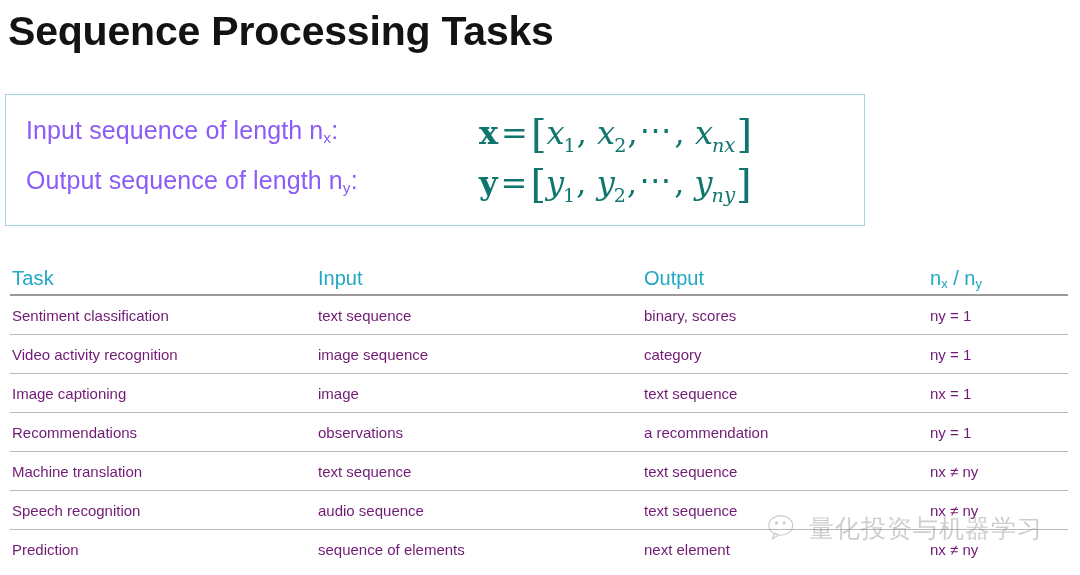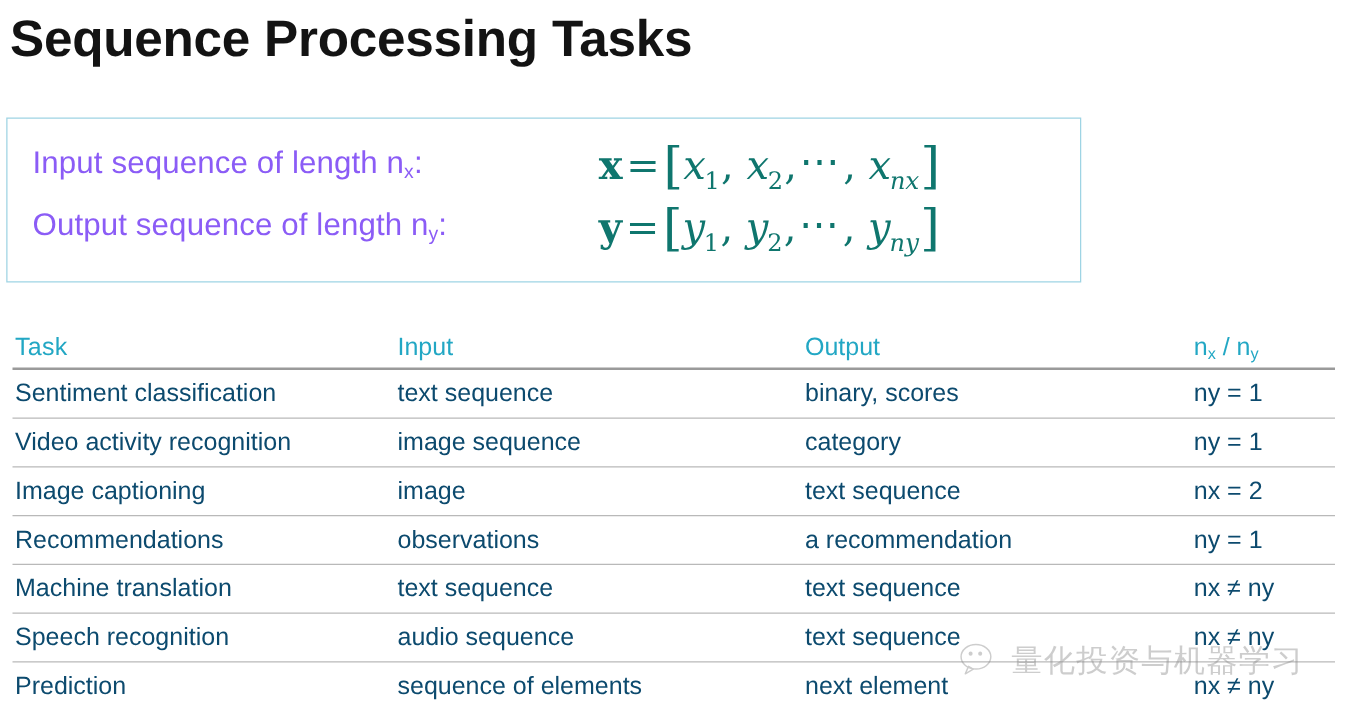--- a/index.html
+++ b/index.html
@@ -143,30 +143,30 @@
   }
   .t-head .c-task { letter-spacing: 0.2px; }
   .t-head sub {
     font-size: 0.65em;
     vertical-align: baseline;
     position: relative;
     top: 0.3em;
   }
   .t-body-row {
     border-bottom: 1.3px solid #b9b9b9;
-    font-size: 20px;
-    color: #0c4a6e;
+    font-size: 15px;
+    color: #701a75;
     text-align: center;
   }
   .t-body-row:last-child { border-bottom: none; }
 
   .c-task   { position: absolute; left: 2px;   white-space: nowrap; }
   .c-input  { position: absolute; left: 308px; white-space: nowrap; }
   .c-output { position: absolute; left: 618px; white-space: nowrap; margin-left: 16px; }
-  .c-n      { position: absolute; left: 945px; white-space: nowrap; }
+  .c-n      { position: absolute; left: 920px; white-space: nowrap; }
 
   
   #watermark {
     position: absolute;
     left: 768px;
     top: 508px;
     height: 40px;
     display: flex;
     align-items: center;
     opacity: 0.42;
@@ -225,21 +225,21 @@
     <span class="c-task">Video activity recognition</span>
     <span class="c-input">image sequence</span>
     <span class="c-output">category</span>
     <span class="c-n">ny = 1</span>
   </div>
 
   <div class="t-row t-body-row">
     <span class="c-task">Image captioning</span>
     <span class="c-input">image</span>
     <span class="c-output">text sequence</span>
-    <span class="c-n">nx = 2</span>
+    <span class="c-n">nx = 1</span>
   </div>
 
   <div class="t-row t-body-row">
     <span class="c-task">Recommendations</span>
     <span class="c-input">observations</span>
     <span class="c-output">a recommendation</span>
     <span class="c-n">ny = 1</span>
   </div>
 
   <div class="t-row t-body-row">

